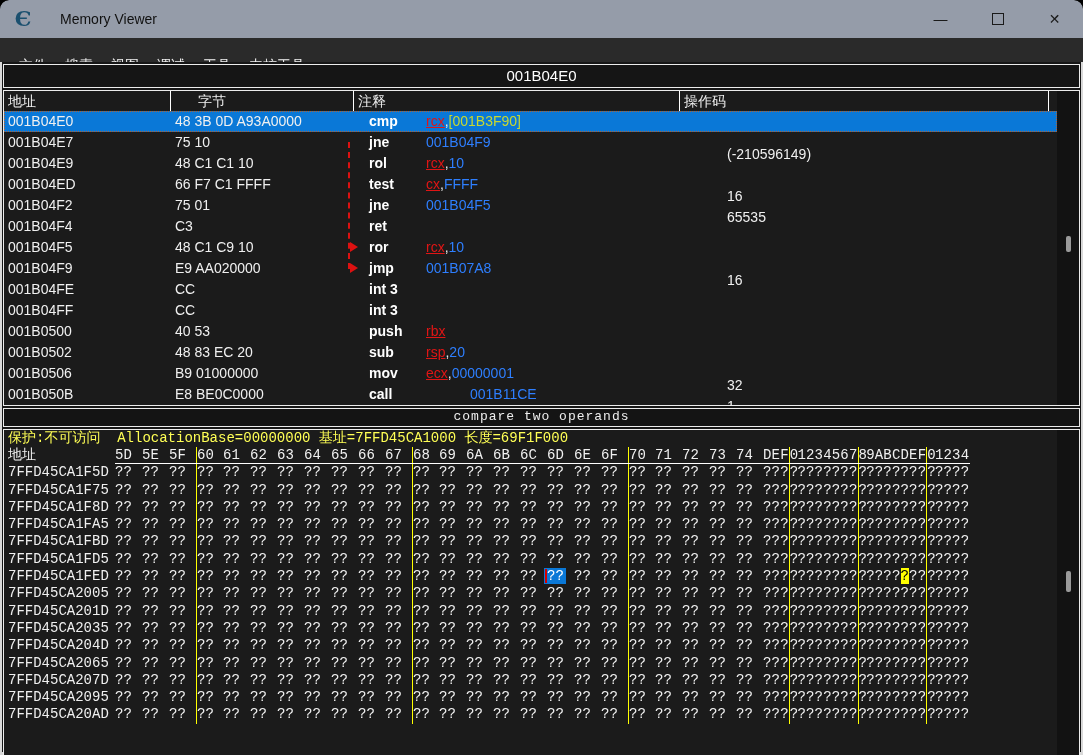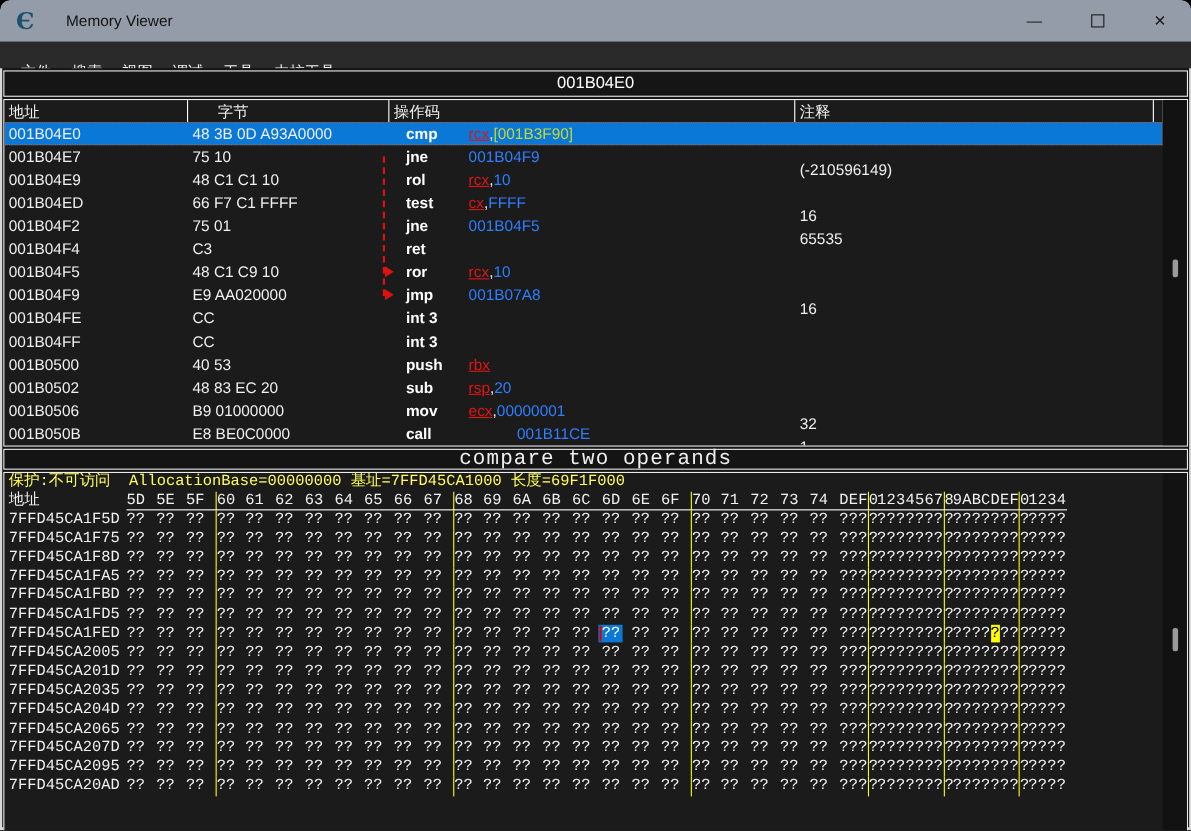--- a/index.html
+++ b/index.html
@@ -43,21 +43,21 @@
   .dr-mn{width:57px;font-weight:bold;color:#fff;flex:none;}
   .dr-com{width:326px;padding-left:5px;box-sizing:border-box;white-space:pre;margin-top:33px;}
   .seg-r{color:#e01515;text-decoration:underline;} .seg-n{color:#2e7fff;} .seg-h{color:#c8d830;} .seg-p{color:#eaeaea;}
   .jump-line{position:absolute;left:344px;top:31px;height:127px;border-left:2px dashed #dd1111;}
   .jarrow{position:absolute;left:346px;width:0;height:0;border-left:8px solid #dd1111;
           border-top:5px solid transparent;border-bottom:5px solid transparent;}
   .vtrack{position:absolute;top:0;bottom:0;right:0;width:22px;background:#121212;}
   .vthumb{position:absolute;right:8px;width:5px;background:#9a9a9a;border-radius:2px;}
   
   .mid-status{height:17px;line-height:16px;border:1px solid #ececec;background:#141414;margin:2px 0;
-              color:#eee;text-align:center;font-family:"Liberation Mono",monospace;font-size:19px;letter-spacing:1px;}
+              color:#eee;text-align:center;font-family:"Liberation Mono",monospace;font-size:13px;letter-spacing:1px;}
   .bottom-bar{height:21px;line-height:20px;border:1px solid #ececec;background:#141414;color:#f5f5f5;
               font-size:15px;padding-left:6px;margin-top:2px;}
   
   .hex{position:relative;height:334px;border:1px solid #ececec;background:#1b1b1b;box-sizing:border-box;
        font-family:"Liberation Mono",monospace;font-size:14px;color:#f0f0f0;overflow:hidden;}
   .hex-info{height:17px;line-height:17px;color:#ffff55;white-space:pre;padding-left:4px;}
   .hex-head,.hex-row{display:flex;height:17.3px;line-height:17.3px;padding-left:4px;position:relative;}
   .hex-head::after{content:'';position:absolute;left:111px;width:855px;bottom:0;border-bottom:1px solid #fff;}
   .hx-addr{width:107px;flex:none;}
   .hx-b{width:27px;flex:none;box-sizing:border-box;white-space:pre;}
@@ -94,22 +94,22 @@
     </div>
 
   <div class="frame">
 
     <div class="addr-bar">001B04E0</div>
 
     <div class="dasm">
       <div class="dasm-head">
         <div class="hc c-addr">地址</div>
         <div class="hc c-bytes">字节</div>
+        <div class="hc c-com">注释</div>
         <div class="hc c-op">操作码</div>
-        <div class="hc c-com">注释</div>
         <div class="hc c-sliver"></div>
       </div>
       <div class="dasm-rows">
         <div class="jump-line"></div>
       <div class="dasm-row selected">
             <div class="dr-addr">001B04E0</div>
             <div class="dr-bytes">48 3B 0D A93A0000</div>
             <div class="dr-op">
               <div class="dr-mn">cmp</div>
               <div style="white-space: pre;"><span class="seg-r">rcx</span><span class="seg-p">,</span><span class="seg-h">[001B3F90]</span></div>

